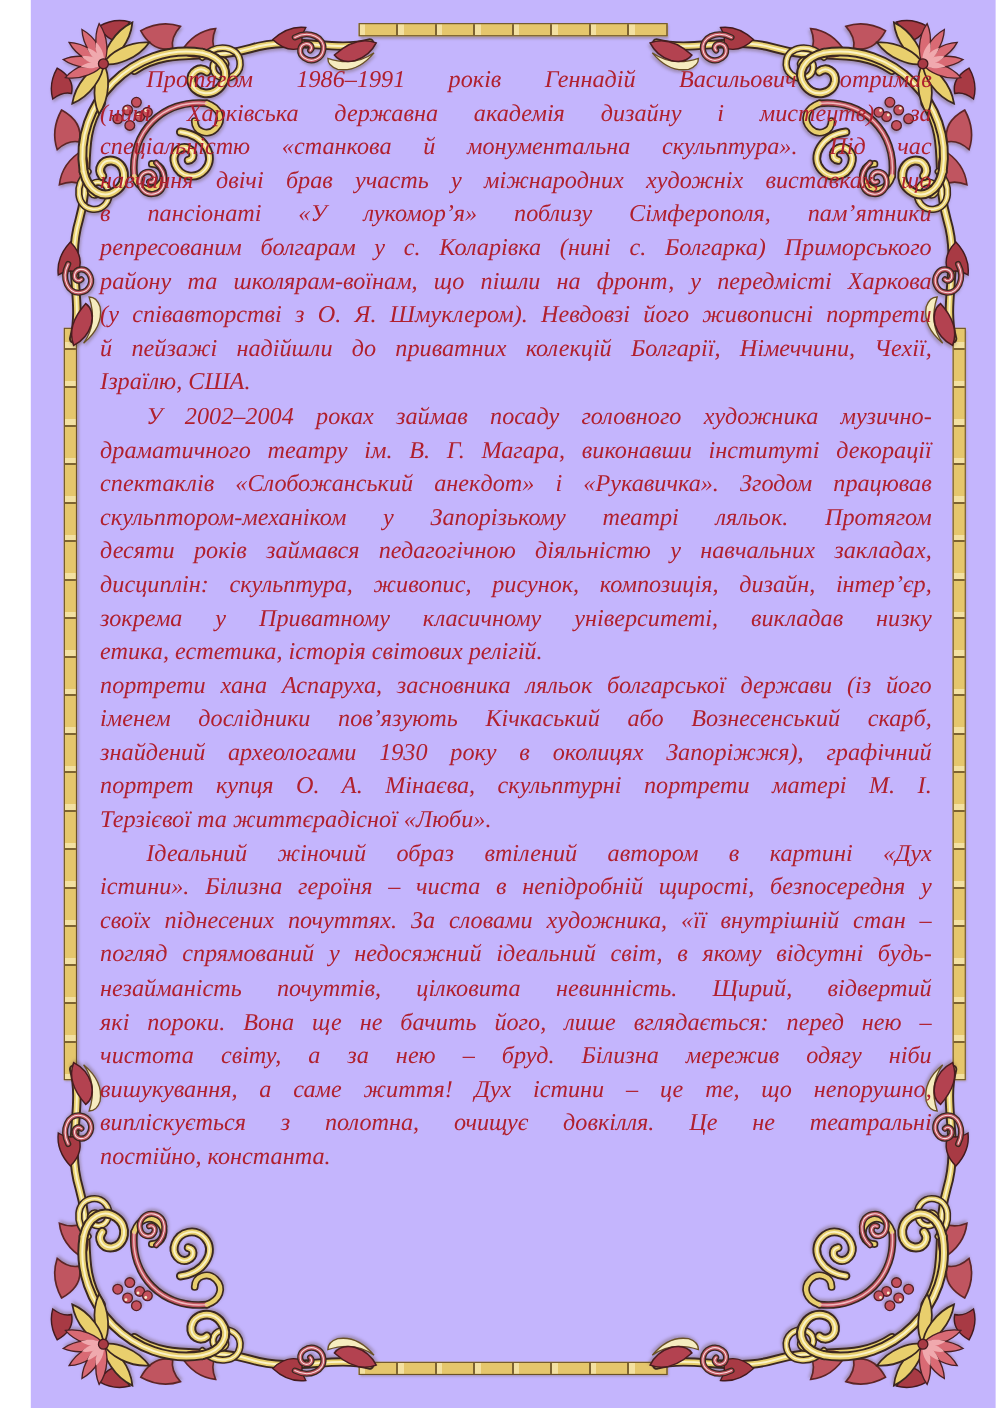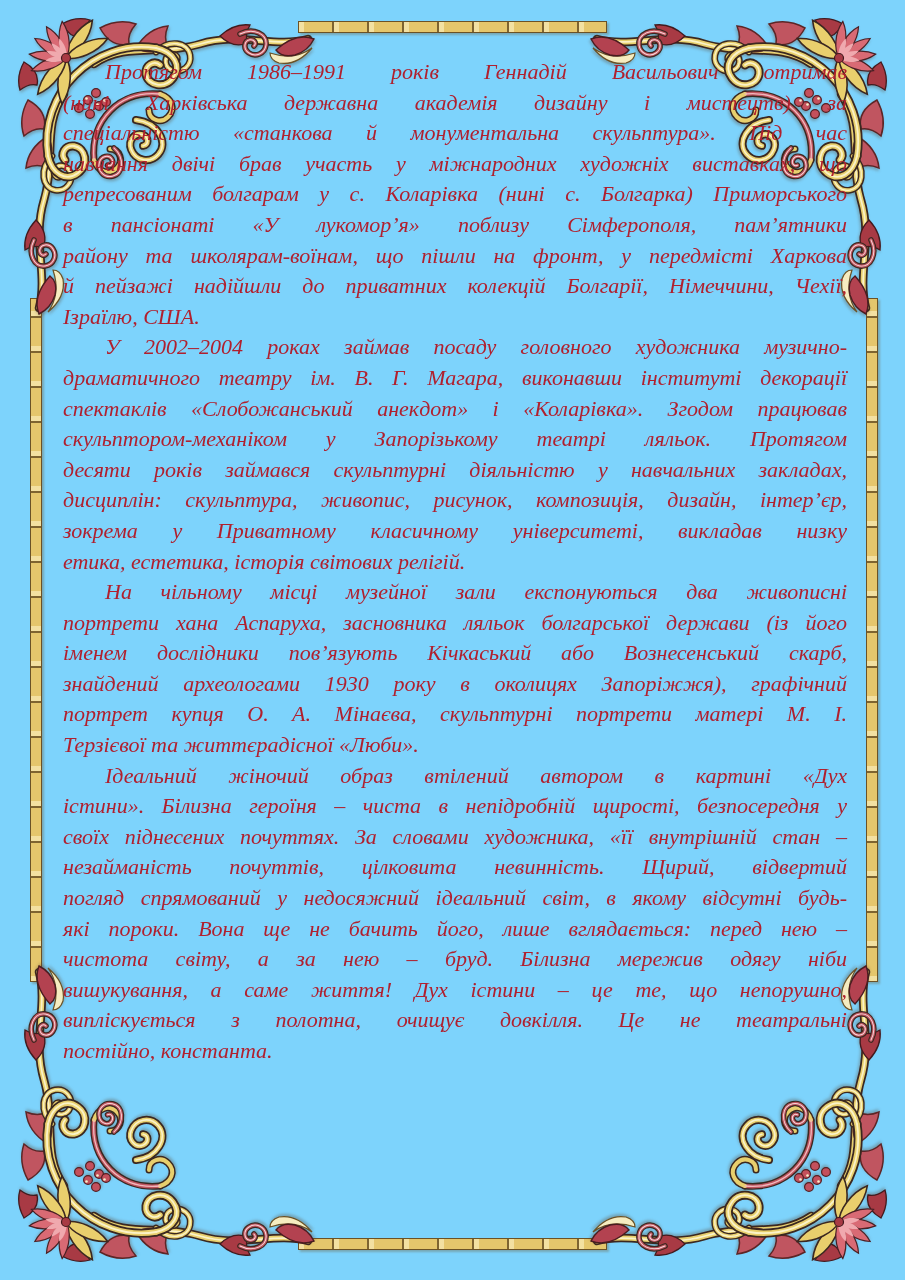--- a/index.html
+++ b/index.html
@@ -3,21 +3,21 @@
 <meta charset="utf-8">
 <style>
   html,body{margin:0;padding:0;}
   body{
     width:905px;height:1280px;
     background:#ffffff;
     overflow:hidden;
     position:relative;
     font-family:"Liberation Serif","DejaVu Serif",serif;
   }
-  #page{position:absolute;inset:0;background:#7dd3fc;}
+  #page{position:absolute;inset:0;background:#c4b5fd;margin-left:28px;}
 
   
   #text-block{
     position:absolute;
     left:63px;right:58px;top:57px;
     color:#b0202e;
     font-style:italic;
     font-size:22px;
   }
   #text-block p{margin:0;padding:0;}
@@ -206,53 +206,53 @@
       <use href="#orn"></use>
     </svg>
 
   <div id="text-block">
     <p>
       </p>
       <div class="ln first">Протягом 1986–1991 років Геннадій Васильович отримав</div>
       <div class="ln">(нині Харківська державна академія дизайну і мистецтв) за</div>
       <div class="ln">спеціальністю «станкова й монументальна скульптура». Під час</div>
       <div class="ln">навчання двічі брав участь у міжнародних художніх виставках, що</div>
+      <div class="ln">в пансіонаті «У лукомор’я» поблизу Сімферополя, пам’ятники</div>
       <div class="ln">репресованим болгарам у с. Коларівка (нині с. Болгарка) Приморського</div>
-      <div class="ln">в пансіонаті «У лукомор’я» поблизу Сімферополя, пам’ятники</div>
       <div class="ln">району та школярам-воїнам, що пішли на фронт, у передмісті Харкова</div>
+      <div class="ln">(у співавторстві з О. Я. Шмуклером). Невдовзі його живописні портрети</div>
       <div class="ln">й пейзажі надійшли до приватних колекцій Болгарії, Німеччини, Чехії,</div>
       <div class="ln last">Ізраїлю, США.</div>
     <p></p>
     <p>
       </p>
       <div class="ln first">У 2002–2004 роках займав посаду головного художника музично-</div>
       <div class="ln">драматичного театру ім. В. Г. Магара, виконавши інституті декорації</div>
-      <div class="ln">спектаклів «Слобожанський анекдот» і «Коларівка». Згодом працював</div>
+      <div class="ln">спектаклів «Слобожанський анекдот» і «Рукавичка». Згодом працював</div>
       <div class="ln">скульптором-механіком у Запорізькому театрі ляльок. Протягом</div>
-      <div class="ln">десяти років займався скульптурні діяльністю у навчальних закладах,</div>
+      <div class="ln">десяти років займався педагогічною діяльністю у навчальних закладах,</div>
       <div class="ln">дисциплін: скульптура, живопис, рисунок, композиція, дизайн, інтер’єр,</div>
       <div class="ln">зокрема у Приватному класичному університеті, викладав низку</div>
       <div class="ln last">етика, естетика, історія світових релігій.</div>
     <p></p>
     <p>
       </p>
-      <div class="ln first">На чільному місці музейної зали експонуються два живописні</div>
       <div class="ln">портрети хана Аспаруха, засновника ляльок болгарської держави (із його</div>
       <div class="ln">іменем дослідники пов’язують Кічкаський або Вознесенський скарб,</div>
       <div class="ln">знайдений археологами 1930 року в околицях Запоріжжя), графічний</div>
       <div class="ln">портрет купця О. А. Мінаєва, скульптурні портрети матері М. І.</div>
       <div class="ln last">Терзієвої та життєрадісної «Люби».</div>
     <p></p>
     <p>
       </p>
       <div class="ln first">Ідеальний жіночий образ втілений автором в картині «Дух</div>
       <div class="ln">істини». Білизна героїня – чиста в непідробній щирості, безпосередня у</div>
       <div class="ln">своїх піднесених почуттях. За словами художника, «її внутрішній стан –</div>
+      <div class="ln">погляд спрямований у недосяжний ідеальний світ, в якому відсутні будь-</div>
       <div class="ln">незайманість почуттів, цілковита невинність. Щирий, відвертий</div>
-      <div class="ln">погляд спрямований у недосяжний ідеальний світ, в якому відсутні будь-</div>
       <div class="ln">які пороки. Вона ще не бачить його, лише вглядається: перед нею –</div>
       <div class="ln">чистота світу, а за нею – бруд. Білизна мережив одягу ніби</div>
       <div class="ln">вишукування, а саме життя! Дух істини – це те, що непорушно,</div>
       <div class="ln">випліскується з полотна, очищує довкілля. Це не театральні</div>
       <div class="ln last">постійно, константа.</div>
     <p></p>
   </div>
 
 </div>
 

